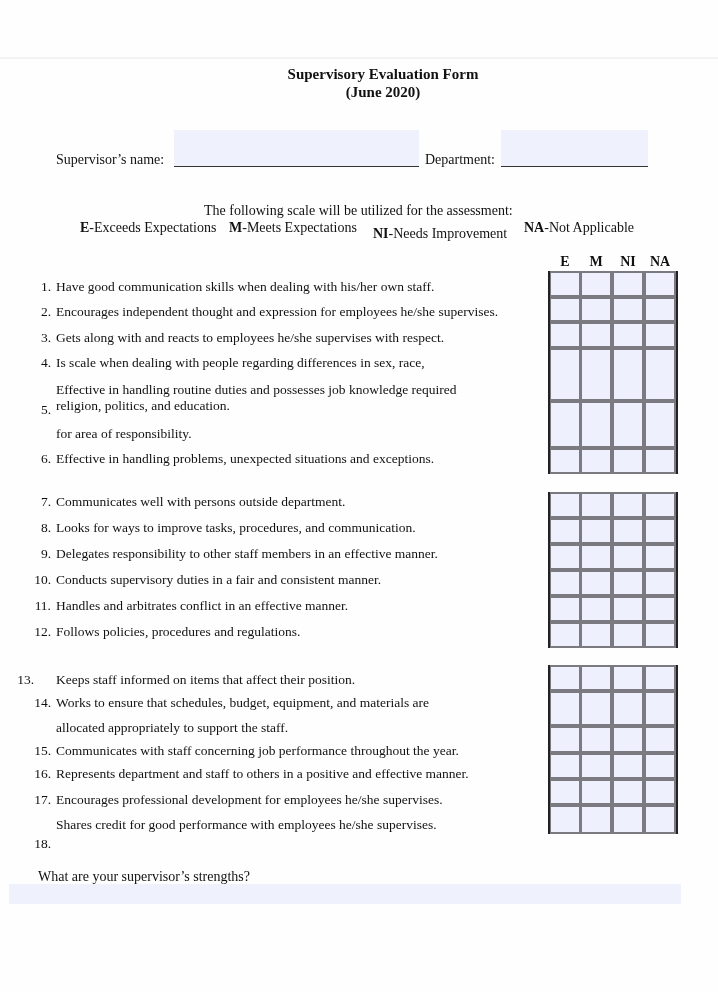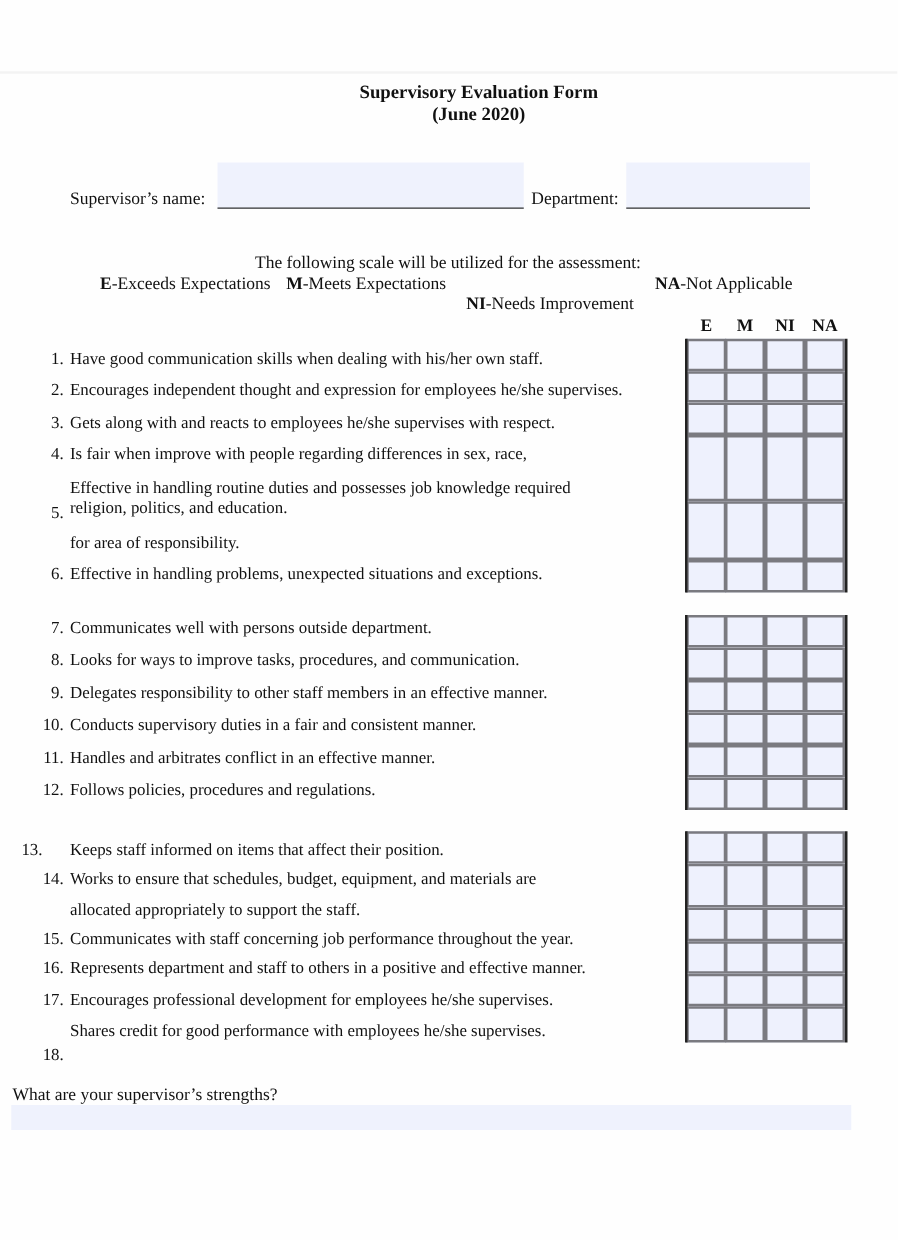--- a/index.html
+++ b/index.html
@@ -21,21 +21,21 @@
   .col-head { font-weight: bold; font-size: 14px; text-align: center; width: 32px; }
   .q-num { font-size: 13.5px; text-align: right; width: 24px; }
   .q-text { font-size: 13.5px; }
   .cb {
     position: absolute; box-sizing: border-box;
     background: #eef1fd;
     border: 2px solid #7a7a80;
     cursor: pointer;
   }
   .grid-frame { position: absolute; border-left: 2px solid #222; border-right: 2px solid #222; box-sizing: border-box; pointer-events: none; }
-  .strength-label { font-size: 14px; }
+  .strength-label { font-size: 14px; margin-left: 28px; }
   .strength-box { position: absolute; left: 9px; top: 884px; width: 672px; height: 20px; background: #eff2fd; }
 </style>
 </head>
 <body>
 
 <div class="topband"></div>
 
 <div class="abs title" style="top:66px;">Supervisory Evaluation Form</div>
 <div class="abs title" style="top:84px;">(June 2020)</div>
 
@@ -47,37 +47,37 @@
 
 <div class="abs field-label" style="left:425px; top:152px;">Department:</div>
 <div class="field-box" style="left:501px; top:130px; width:147px; height:37px;">
   <span class="abs" style="left:4px; top:20px; font-size:14px;"></span>
 </div>
 <div class="field-line" style="left:501px; top:166px; width:147px;"></div>
 
 <div class="abs scale-intro" style="left:204px; top:203px;">The following scale will be utilized for the assessment:</div>
 <div class="abs scale-item" style="left:80px; top:220px;"><b>E</b><span>-Exceeds Expectations</span></div>
 <div class="abs scale-item" style="left:229px; top:220px;"><b>M</b><span>-Meets Expectations</span></div>
-<div class="abs scale-item" style="left:373px; top:236px;text-align:right;"><b>NI</b><span>-Needs Improvement</span></div>
+<div class="abs scale-item" style="left:373px; top:226px;text-align:right;"><b>NI</b><span>-Needs Improvement</span></div>
 <div class="abs scale-item" style="left:524px; top:220px;"><b>NA</b><span>-Not Applicable</span></div>
 
 <div class="abs col-head" style="left:549px; top:254px;">E</div>
 <div class="abs col-head" style="left:580px; top:254px;">M</div>
 <div class="abs col-head" style="left:612px; top:254px;">NI</div>
 <div class="abs col-head" style="left:644px; top:254px;">NA</div>
 
 <div id="questions">
     <div class="abs q-num" style="left: 27px; top: 279px;">1.</div>
     <div class="abs q-text" style="left: 56px; top: 279px;">Have good communication skills when dealing with his/her own staff.</div>
     <div class="abs q-num" style="left: 27px; top: 304px;">2.</div>
     <div class="abs q-text" style="left: 56px; top: 304px;">Encourages independent thought and expression for employees he/she supervises.</div>
     <div class="abs q-num" style="left: 27px; top: 330px;">3.</div>
     <div class="abs q-text" style="left: 56px; top: 330px;">Gets along with and reacts to employees he/she supervises with respect.</div>
     <div class="abs q-num" style="left: 27px; top: 355px;">4.</div>
-    <div class="abs q-text" style="left: 56px; top: 355px;">Is fair when improve with people regarding differences in sex, race,</div>
+    <div class="abs q-text" style="left: 56px; top: 355px;">Is scale when dealing with people regarding differences in sex, race,</div>
     <div class="abs q-text" style="left: 56px; top: 378px; margin-top: 20px;">religion, politics, and education.</div>
     <div class="abs q-num" style="left: 27px; top: 402px;">5.</div>
     <div class="abs q-text" style="left: 56px; top: 382px;">Effective in handling routine duties and possesses job knowledge required</div>
     <div class="abs q-text" style="left: 56px; top: 426px;">for area of responsibility.</div>
     <div class="abs q-num" style="left: 27px; top: 451px;">6.</div>
     <div class="abs q-text" style="left: 56px; top: 451px; font-family: Liberation Serif, serif;">Effective in handling problems, unexpected situations and exceptions.</div>
     <div class="abs q-num" style="left: 27px; top: 494px;">7.</div>
     <div class="abs q-text" style="left: 56px; top: 494px;">Communicates well with persons outside department.</div>
     <div class="abs q-num" style="left: 27px; top: 520px;">8.</div>
     <div class="abs q-text" style="left: 56px; top: 520px;">Looks for ways to improve tasks, procedures, and communication.</div>

